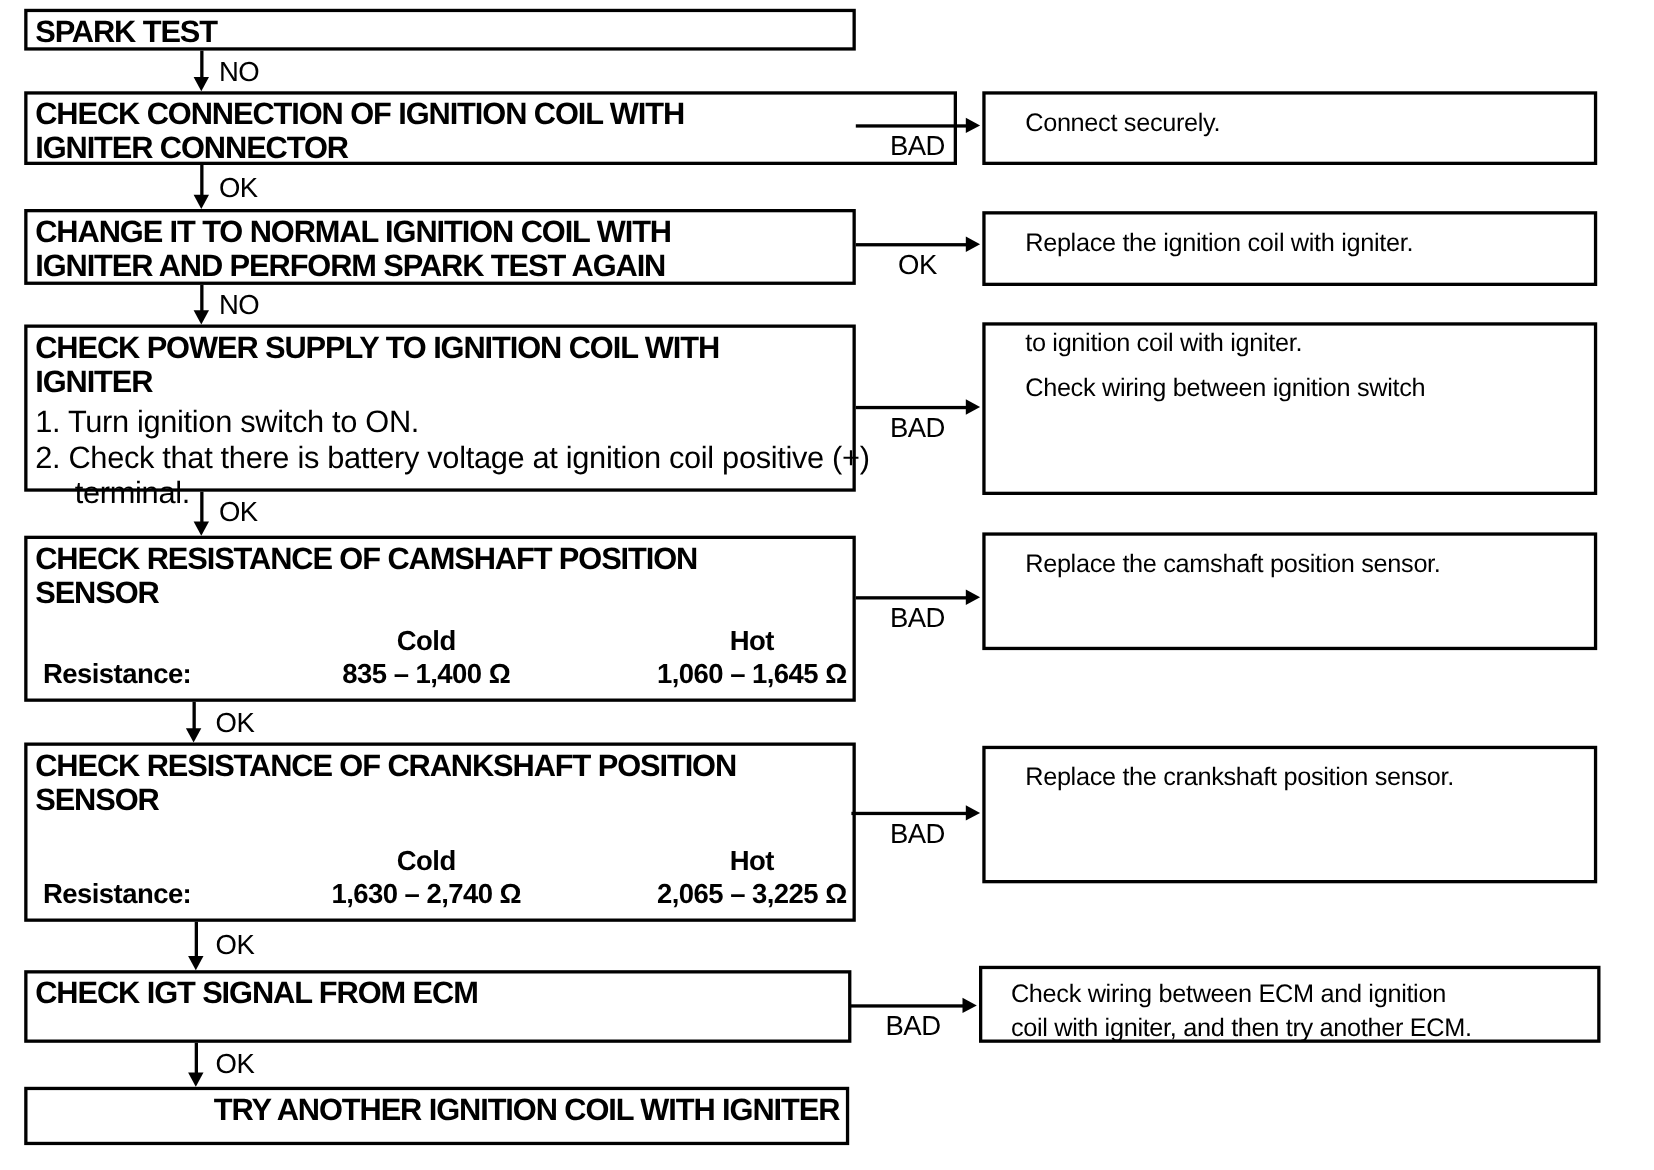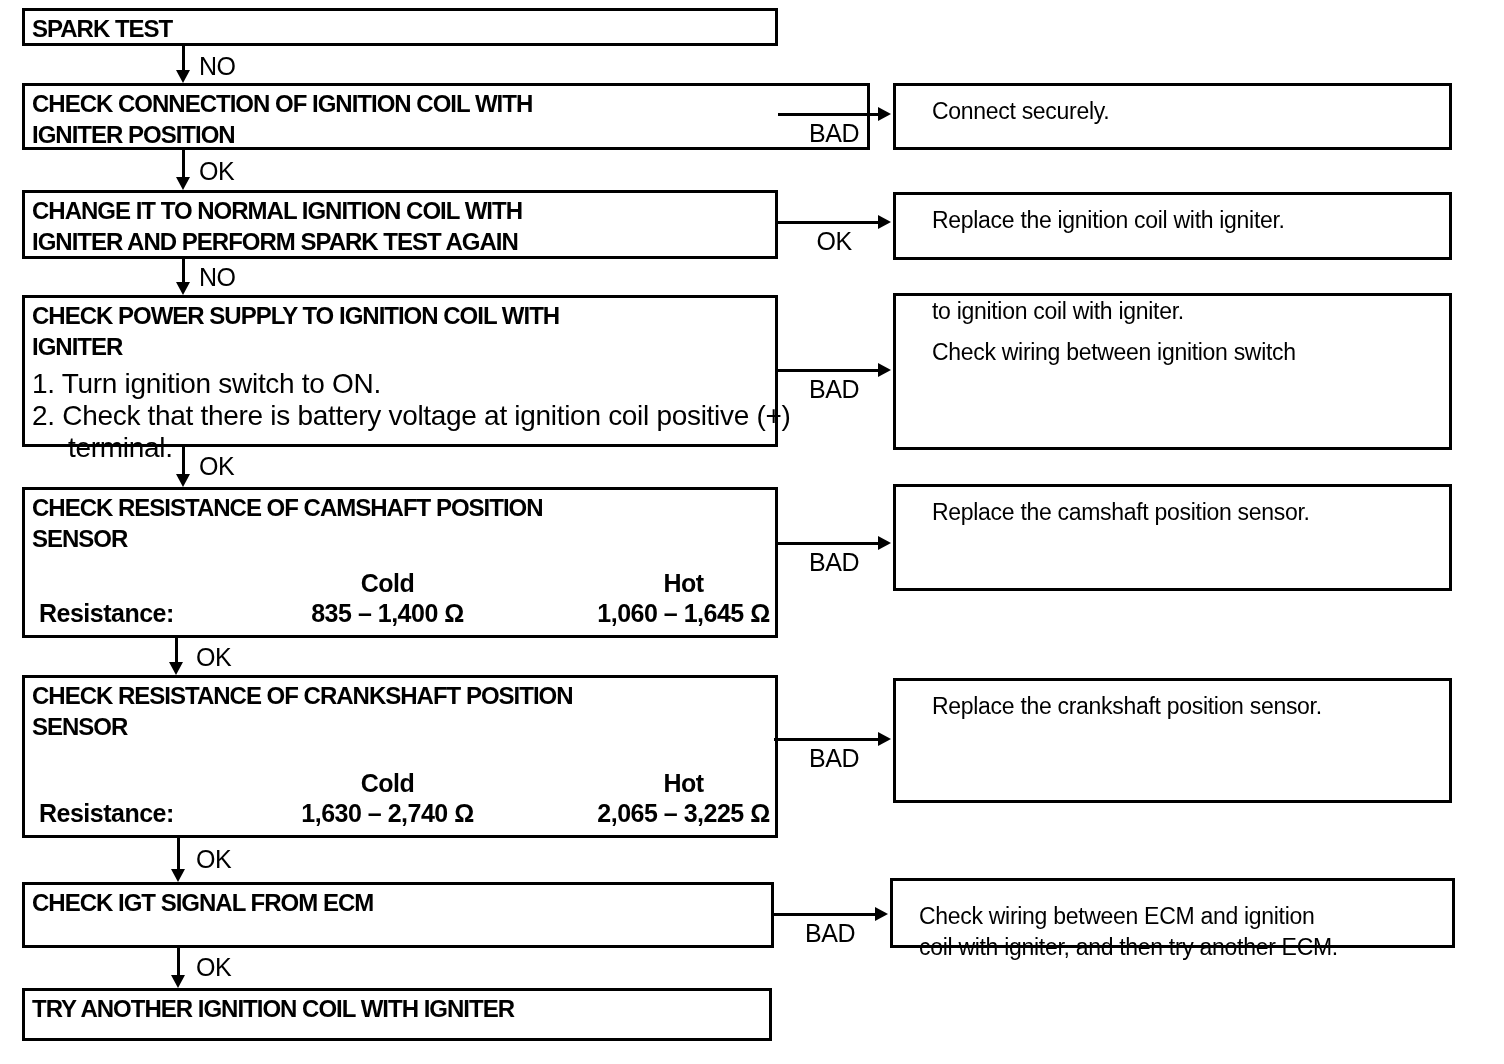--- a/index.html
+++ b/index.html
@@ -17,21 +17,21 @@
     overflow: hidden;
   }
   .box {
     position: absolute;
     box-sizing: border-box;
     border: 3px solid #000;
     background: #fff;
   }
   .step-title {
     font-weight: bold;
-    font-size: 24px;
+    font-size: 28px;
     line-height: 31px;
     letter-spacing: -1px;
     padding: 2px 6px 0 7px;
     white-space: nowrap;
   }
   .instr {
     font-size: 28px;
     line-height: 32px;
     letter-spacing: -0.3px;
     padding-left: 7px;
@@ -66,21 +66,21 @@
     padding-left: 10px;
   }
   .result-text {
     font-size: 23px;
     line-height: 31px;
     letter-spacing: -0.3px;
     padding: 10px 8px 0 36px;
     white-space: nowrap;
   }
   .result-text.tight {
-    padding: 20px 4px 0 26px;
+    padding: 7px 4px 0 26px;
   }
   
   .v-arrow { position: absolute; width: 17px; }
   .v-arrow .shaft {
     position: absolute; left: 7px; top: 0; bottom: 12px;
     width: 3px; background: #000;
   }
   .v-arrow .head {
     position: absolute; left: 1px; bottom: 0;
     width: 0; height: 0;
@@ -116,21 +116,21 @@
 <body>
 
 <div id="canvas">
 
   <div class="box" style="left:22px; top:8px; width:756px; height:38px;">
     <div class="step-title">SPARK TEST</div>
   </div>
 
   <div class="box" style="left:22px; top:83px; width:848px; height:67px;">
     <div class="step-title">CHECK CONNECTION OF IGNITION COIL WITH</div>
-    <div class="step-title" style="padding-top:0;">IGNITER POSITION</div>
+    <div class="step-title" style="padding-top:0;">IGNITER CONNECTOR</div>
   </div>
 
   <div class="box" style="left:22px; top:190px; width:756px; height:69px;">
     <div class="step-title">CHANGE IT TO NORMAL IGNITION COIL WITH</div>
     <div class="step-title" style="padding-top:0;">IGNITER AND PERFORM SPARK TEST AGAIN</div>
   </div>
 
   <div class="box" style="left:22px; top:295px; width:756px; height:152px;">
     <div class="step-title">CHECK POWER SUPPLY TO IGNITION COIL WITH</div>
     <div class="step-title" style="padding-top:0;">IGNITER</div>
@@ -172,21 +172,21 @@
         <div class="c">1,630 – 2,740 Ω</div>
         <div class="c">2,065 – 3,225 Ω</div>
       </div>
     </div>
   </div>
 
   <div class="box" style="left:22px; top:882px; width:752px; height:66px;">
     <div class="step-title">CHECK IGT SIGNAL FROM ECM</div>
   </div>
 
-  <div class="box" style="left:22px; top:988px; width:750px; height:53px;">
+  <div class="box" style="left:22px; top:988px; width:750px; height:53px;text-align:right;">
     <div class="step-title">TRY ANOTHER IGNITION COIL WITH IGNITER</div>
   </div>
 
   <div class="box" style="left:893px; top:192px; width:559px; height:68px;">
     <div class="result-text">Replace the ignition coil with igniter.</div>
   </div>
 
   <div class="box" style="left:893px; top:83px; width:559px; height:67px;">
     <div class="result-text">Connect securely.</div>
   </div>

